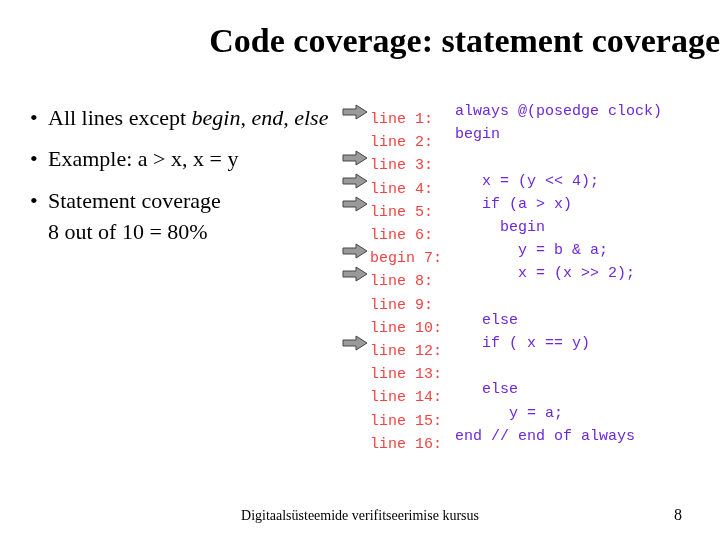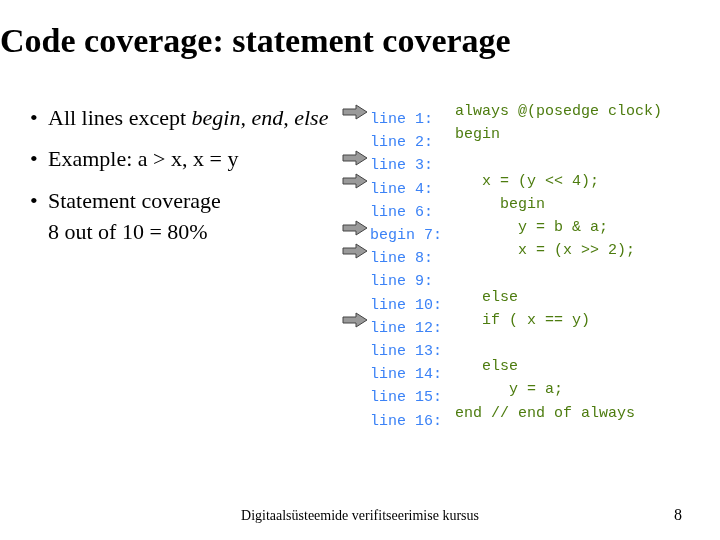--- a/index.html
+++ b/index.html
@@ -16,21 +16,21 @@
     position: relative;
     width: 720px;
     height: 540px;
     box-sizing: border-box;
   }
   .title {
     position: absolute;
     top: 22px;
     left: 0;
     width: 720px;
-    text-align: left;
+    text-align: right;
     font-size: 34px;
     font-weight: bold;
   }
   .bullets {
     position: absolute;
     top: 105px;
     left: 30px;
     width: 310px;
     font-size: 22px;
     line-height: 1.15;
@@ -67,26 +67,26 @@
   .arrow-cell {
     width: 30px;
     flex: 0 0 30px;
     display: flex;
     align-items: center;
     justify-content: center;
   }
   .arrow-cell svg { display: block; }
   .ln-cell {
     flex: 0 0 76px;
-    color: #3b82f6;
+    color: #ef4444;
     margin-top: 16px;
   }
   .code-cell {
     flex: 1;
-    color: #4d7c0f;
+    color: #6d28d9;
   }
   .footer-center {
     position: absolute;
     bottom: 16px;
     left: 0;
     width: 720px;
     text-align: center;
     font-size: 14px;
   }
   .footer-page {
@@ -129,20 +129,23 @@
       <div class="code-row"><div class="arrow-cell"><svg width="26" height="16" viewBox="0 0 26 16">
             <path d="M1 5 L14 5 L14 1 L25 8 L14 15 L14 11 L1 11 Z" fill="#9a9a9a" stroke="#444" stroke-width="1"></path>
           </svg></div><div class="ln-cell">line 1:</div><div class="code-cell"> always @(posedge clock)</div></div>
       <div class="code-row"><div class="arrow-cell"></div><div class="ln-cell">line 2:</div><div class="code-cell"> begin</div></div>
       <div class="code-row"><div class="arrow-cell"><svg width="26" height="16" viewBox="0 0 26 16">
             <path d="M1 5 L14 5 L14 1 L25 8 L14 15 L14 11 L1 11 Z" fill="#9a9a9a" stroke="#444" stroke-width="1"></path>
           </svg></div><div class="ln-cell">line 3:</div></div>
       <div class="code-row"><div class="arrow-cell"><svg width="26" height="16" viewBox="0 0 26 16">
             <path d="M1 5 L14 5 L14 1 L25 8 L14 15 L14 11 L1 11 Z" fill="#9a9a9a" stroke="#444" stroke-width="1"></path>
           </svg></div><div class="ln-cell">line 4:</div><div class="code-cell">    x = (y &lt;&lt; 4);</div></div>
+      <div class="code-row"><div class="arrow-cell"><svg width="26" height="16" viewBox="0 0 26 16">
+            <path d="M1 5 L14 5 L14 1 L25 8 L14 15 L14 11 L1 11 Z" fill="#9a9a9a" stroke="#444" stroke-width="1"></path>
+          </svg></div><div class="ln-cell">line 5:</div><div class="code-cell">    if (a &gt; x)</div></div>
       <div class="code-row"><div class="arrow-cell"></div><div class="ln-cell">line 6:</div><div class="code-cell">      begin</div></div>
       <div class="code-row"><div class="arrow-cell"><svg width="26" height="16" viewBox="0 0 26 16">
             <path d="M1 5 L14 5 L14 1 L25 8 L14 15 L14 11 L1 11 Z" fill="#9a9a9a" stroke="#444" stroke-width="1"></path>
           </svg></div><div class="ln-cell">begin 7:</div><div class="code-cell">        y = b &amp; a;</div></div>
       <div class="code-row"><div class="arrow-cell"><svg width="26" height="16" viewBox="0 0 26 16">
             <path d="M1 5 L14 5 L14 1 L25 8 L14 15 L14 11 L1 11 Z" fill="#9a9a9a" stroke="#444" stroke-width="1"></path>
           </svg></div><div class="ln-cell">line 8:</div><div class="code-cell">        x = (x &gt;&gt; 2);</div></div>
       <div class="code-row"><div class="arrow-cell"></div><div class="ln-cell">line 9:</div></div>
       <div class="code-row"><div class="arrow-cell"></div><div class="ln-cell">line 10:</div><div class="code-cell">    else</div></div>
       <div class="code-row"><div class="arrow-cell"><svg width="26" height="16" viewBox="0 0 26 16">

